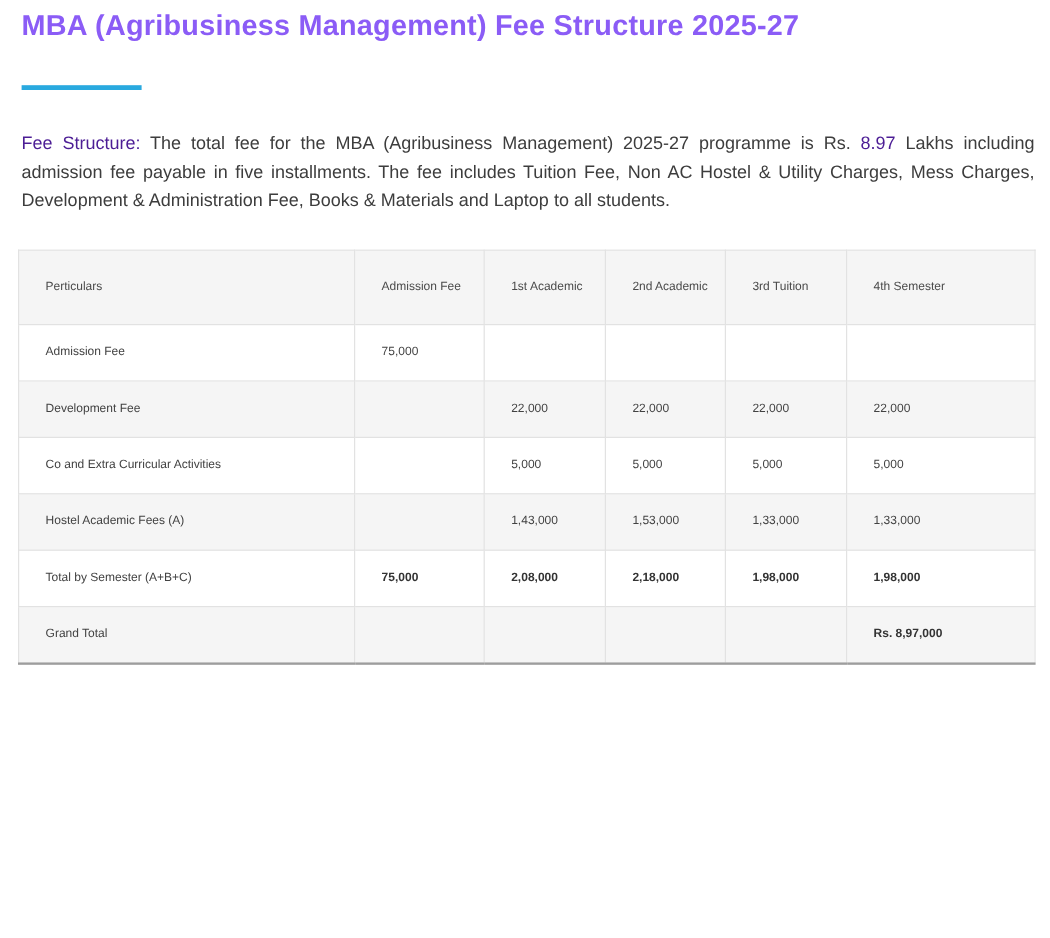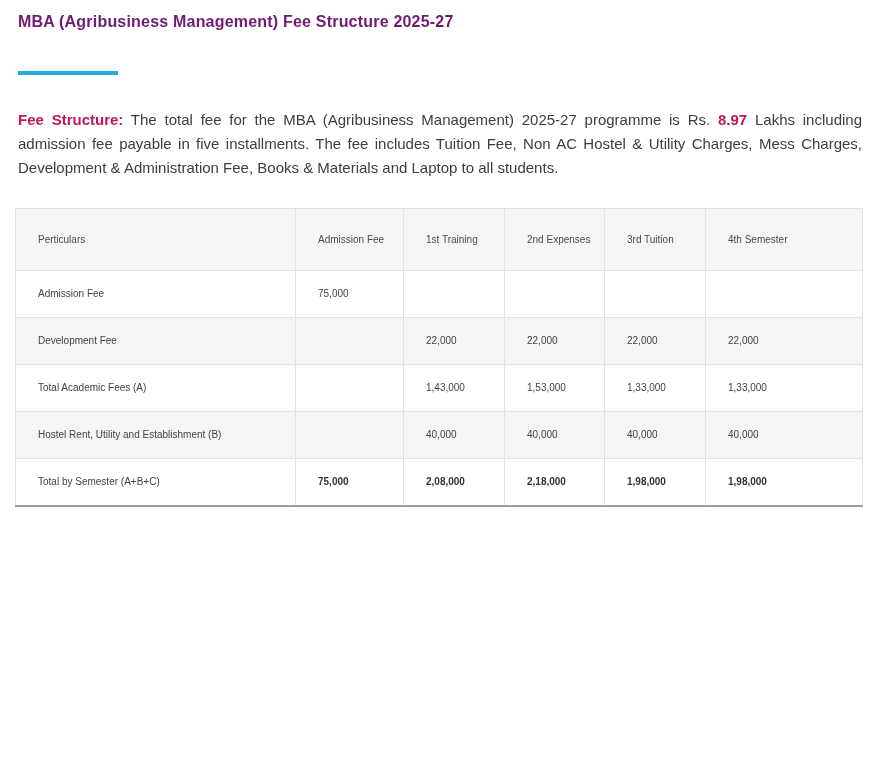--- a/index.html
+++ b/index.html
@@ -10,40 +10,40 @@
     font-family: "Liberation Sans", "DejaVu Sans", sans-serif;
   }
   body {
     width: 875px;
     min-height: 782px;
     overflow: hidden;
   }
   .page-title {
     margin: 0;
     padding: 9px 18px 0 18px;
-    font-size: 16px;
+    font-size: 24px;
     line-height: 25px;
     font-weight: 700;
-    color: #701a75;
+    color: #8b5cf6;
     letter-spacing: 0.2px;
   }
   .accent-divider {
     width: 100px;
     height: 4px;
     margin: 37px 0 0 18px;
     background: #29a9df; 
   }
   .intro {
     margin: 33px 13px 0 18px;
     font-size: 15px;
     line-height: 24px;
     color: #3d3d3d;
     text-align: justify;
   }
-  .intro strong { color: #be185d; font-weight: 700; }
+  .intro strong { color: #4c1d95; font-weight: 400; }
   table.fee-table {
     margin: 28px 13px 0 15px;
     width: 847px;
     border-collapse: collapse;
     table-layout: fixed;
     font-size: 10px;
     color: #424242;
   }
   table.fee-table th,
   table.fee-table td {
@@ -94,22 +94,22 @@
         <col style="width: 108px;">
         <col style="width: 101px;">
         <col style="width: 100px;">
         <col style="width: 101px;">
         <col style="width: 157px;">
       </colgroup>
     <thead>
       <tr>
           <th>Perticulars</th>
           <th>Admission Fee</th>
-          <th>1st Training</th>
-          <th>2nd Expenses</th>
+          <th>1st Academic</th>
+          <th>2nd Academic</th>
           <th>3rd Tuition</th>
           <th>4th Semester</th>
         </tr>
     </thead>
     <tbody>
         <tr>
           <td class="label-cell">Admission Fee</td>
           <td class="value-cell">75,000</td>
           <td class="value-cell"></td>
           <td class="value-cell"></td>
@@ -118,39 +118,47 @@
         </tr>
         <tr>
           <td class="label-cell">Development Fee</td>
           <td class="value-cell"></td>
           <td class="value-cell">22,000</td>
           <td class="value-cell">22,000</td>
           <td class="value-cell">22,000</td>
           <td class="value-cell">22,000</td>
         </tr>
         <tr>
-          <td class="label-cell">Total Academic Fees (A)</td>
+          <td class="label-cell">Co and Extra Curricular Activities</td>
+          <td class="value-cell"></td>
+          <td class="value-cell">5,000</td>
+          <td class="value-cell">5,000</td>
+          <td class="value-cell">5,000</td>
+          <td class="value-cell">5,000</td>
+        </tr>
+        <tr>
+          <td class="label-cell">Hostel Academic Fees (A)</td>
           <td class="value-cell"></td>
           <td class="value-cell">1,43,000</td>
           <td class="value-cell">1,53,000</td>
           <td class="value-cell">1,33,000</td>
           <td class="value-cell">1,33,000</td>
-        </tr>
-        <tr>
-          <td class="label-cell">Hostel Rent, Utility and Establishment (B)</td>
-          <td class="value-cell"></td>
-          <td class="value-cell">40,000</td>
-          <td class="value-cell">40,000</td>
-          <td class="value-cell">40,000</td>
-          <td class="value-cell">40,000</td>
         </tr>
         <tr class="bold-values">
           <td class="label-cell">Total by Semester (A+B+C)</td>
           <td class="value-cell">75,000</td>
           <td class="value-cell">2,08,000</td>
           <td class="value-cell">2,18,000</td>
           <td class="value-cell">1,98,000</td>
           <td class="value-cell">1,98,000</td>
         </tr>
+        <tr class="bold-values">
+          <td class="label-cell">Grand Total</td>
+          <td class="value-cell"></td>
+          <td class="value-cell"></td>
+          <td class="value-cell"></td>
+          <td class="value-cell"></td>
+          <td class="value-cell">Rs. 8,97,000</td>
+        </tr>
       </tbody>
   </table>
 
 </main>
 
 </body></html>

